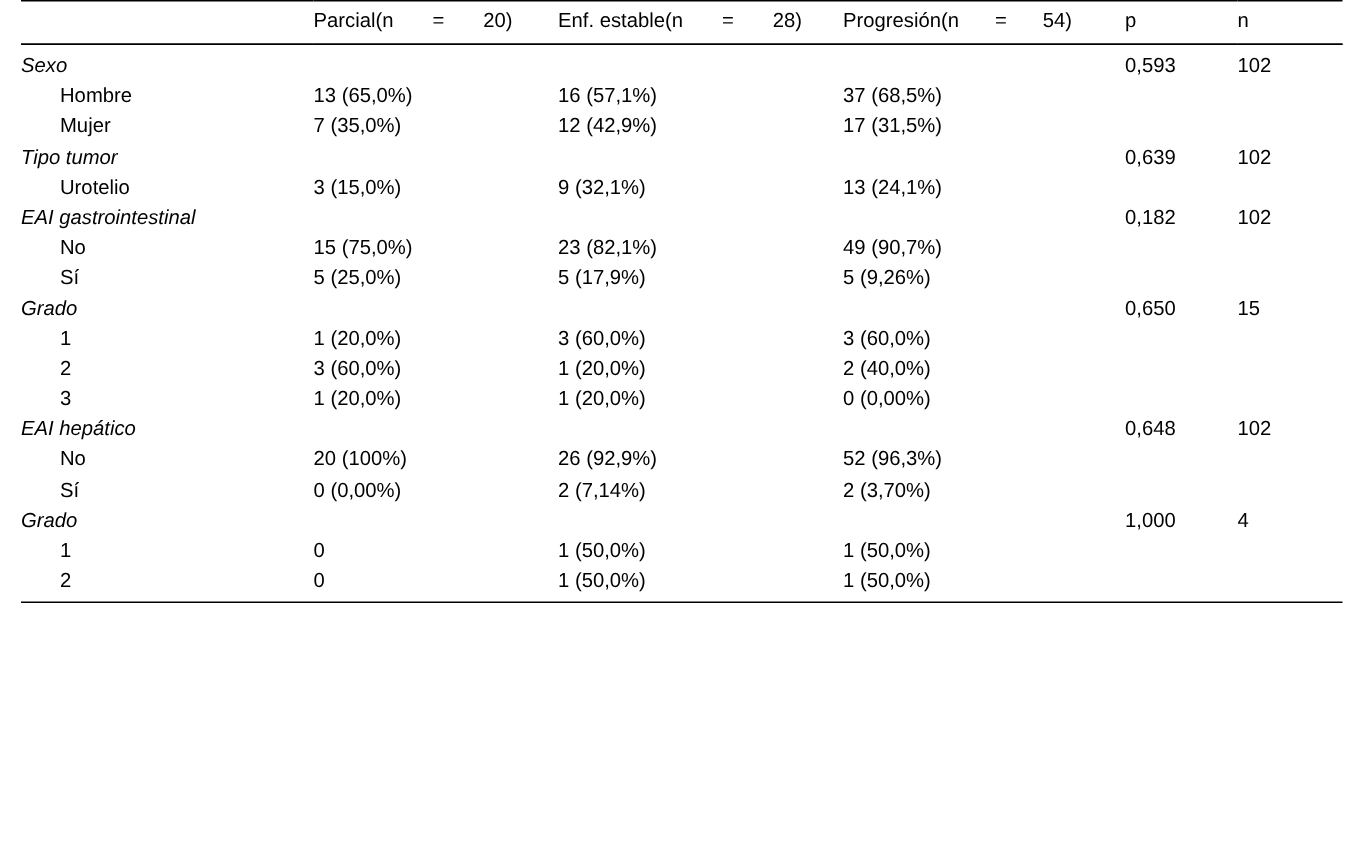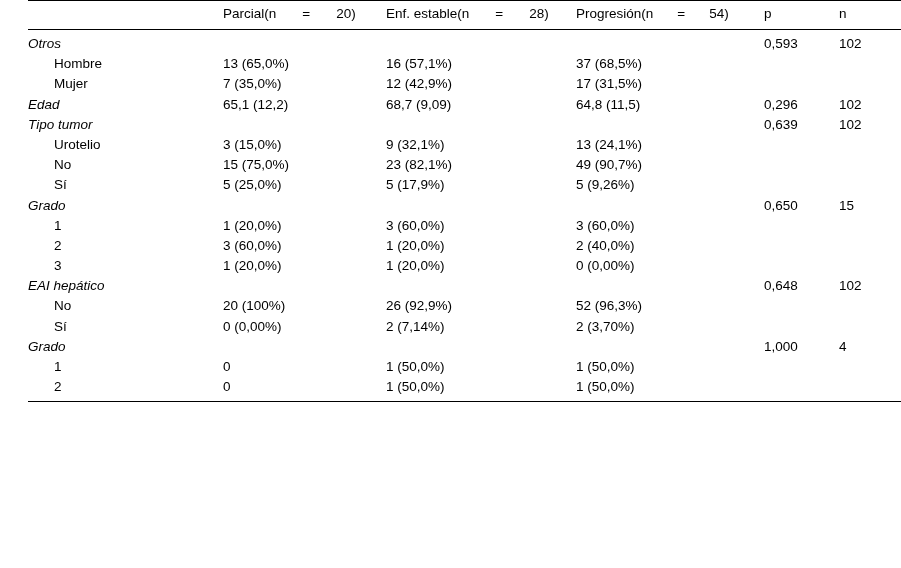--- a/index.html
+++ b/index.html
@@ -12,21 +12,21 @@
     height: 568px;
     font-family: "Liberation Sans", sans-serif;
     color: #000000;
     overflow: hidden;
   }
   #page {
     position: relative;
     width: 901px;
     height: 486px;
     box-sizing: border-box;
-    padding: 0 28px;
+    padding: 0 14px;
   }
   table.stat-table {
     width: 881px;
     border-collapse: collapse;
     font-size: 13.5px;
     table-layout: fixed;
   }
   table.stat-table col.c-label { width: 195px; }
   table.stat-table col.c-g1 { width: 163px; }
   table.stat-table col.c-g2 { width: 190px; }
@@ -110,21 +110,21 @@
           <span class="hdr-spread">
             <span>Progresión</span><span>(n</span><span class="sp-narrow"></span><span>=</span><span class="sp-narrow"></span><span>54)</span>
           </span>
         </th>
         <th>p</th>
         <th>n</th>
       </tr>
     </thead>
     <tbody id="table-body">
         <tr>
-          <td class="group-label">Otros</td>
+          <td class="group-label">Sexo</td>
           <td></td>
           <td></td>
           <td></td>
           <td>0,593</td>
           <td>102</td>
         </tr>
         <tr>
           <td class="sub-label">Hombre</td>
           <td>13 (65,0%)</td>
           <td>16 (57,1%)</td>
@@ -134,42 +134,42 @@
         </tr>
         <tr>
           <td class="sub-label">Mujer</td>
           <td>7 (35,0%)</td>
           <td>12 (42,9%)</td>
           <td>17 (31,5%)</td>
           <td></td>
           <td></td>
         </tr>
         <tr>
-          <td class="group-label">Edad</td>
-          <td>65,1 (12,2)</td>
-          <td>68,7 (9,09)</td>
-          <td>64,8 (11,5)</td>
-          <td>0,296</td>
-          <td>102</td>
-        </tr>
-        <tr>
           <td class="group-label">Tipo tumor</td>
           <td></td>
           <td></td>
           <td></td>
           <td>0,639</td>
           <td>102</td>
         </tr>
         <tr>
           <td class="sub-label">Urotelio</td>
           <td>3 (15,0%)</td>
           <td>9 (32,1%)</td>
           <td>13 (24,1%)</td>
           <td></td>
           <td></td>
+        </tr>
+        <tr>
+          <td class="group-label">EAI gastrointestinal</td>
+          <td></td>
+          <td></td>
+          <td></td>
+          <td>0,182</td>
+          <td>102</td>
         </tr>
         <tr>
           <td class="sub-label">No</td>
           <td>15 (75,0%)</td>
           <td>23 (82,1%)</td>
           <td>49 (90,7%)</td>
           <td></td>
           <td></td>
         </tr>
         <tr>

